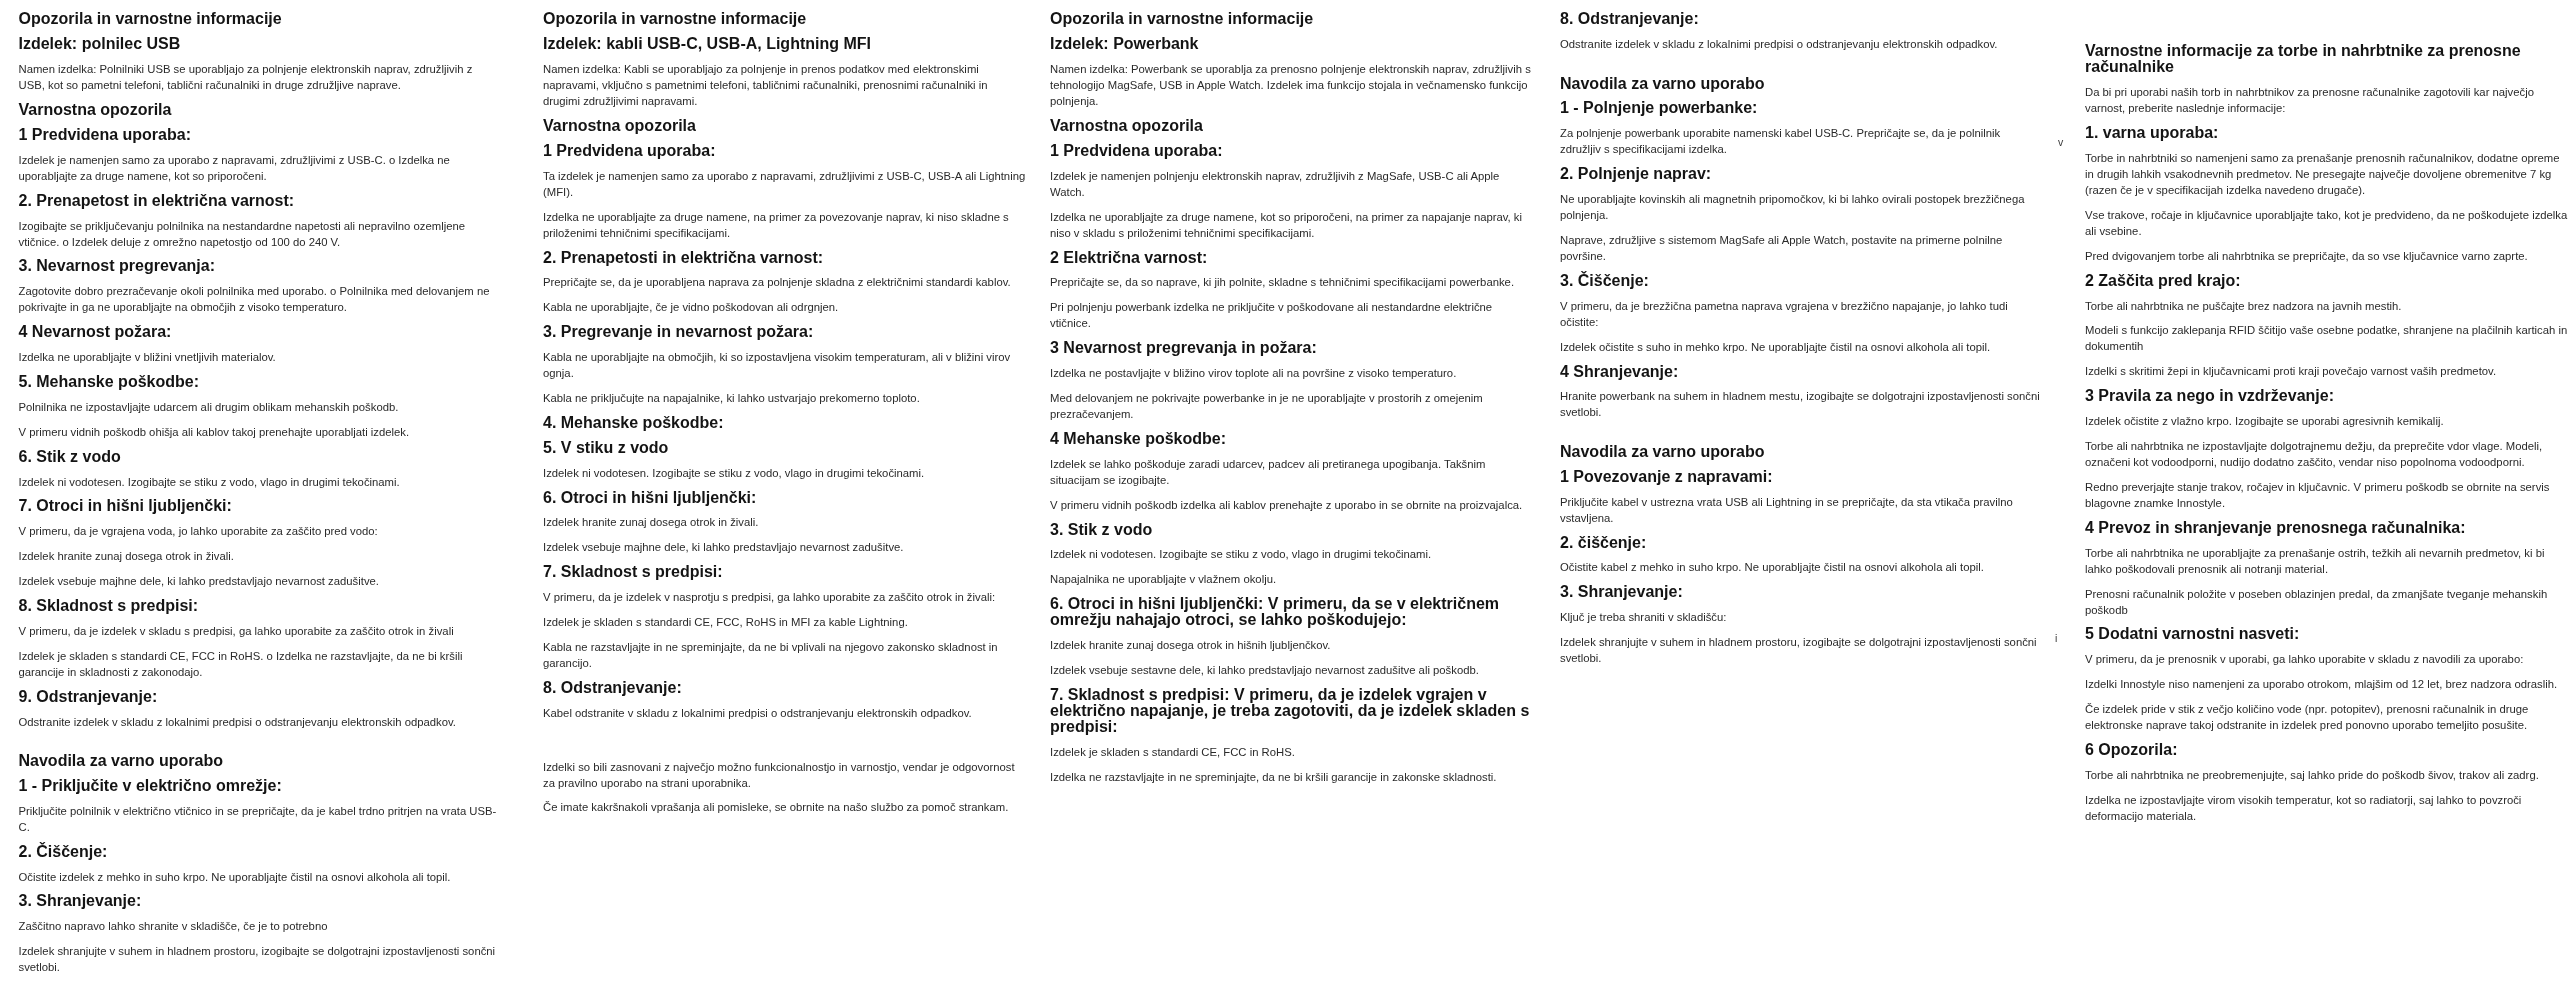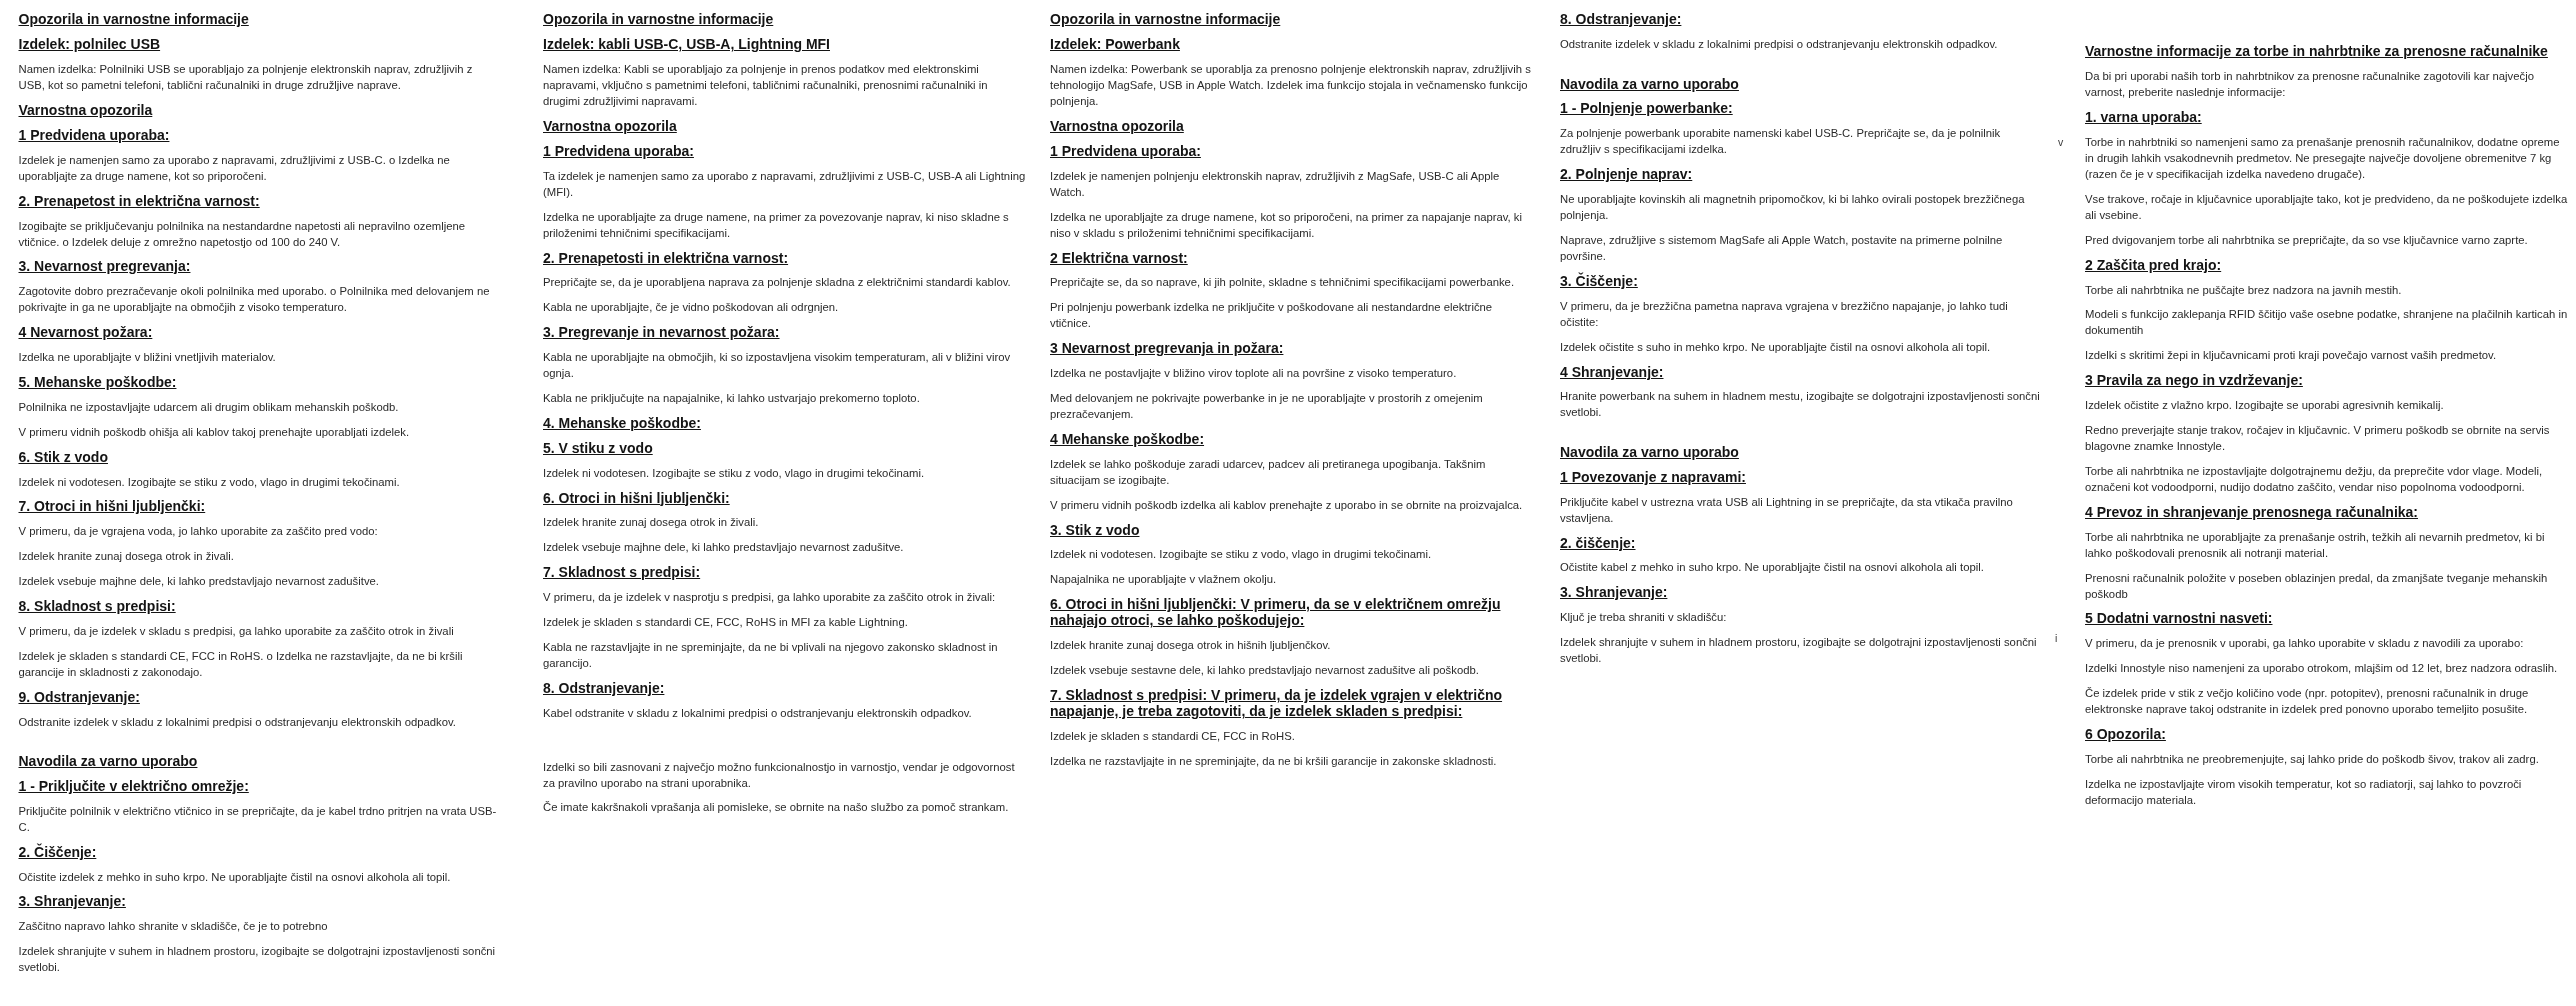--- a/index.html
+++ b/index.html
@@ -10,26 +10,25 @@
     background: #ffffff;
     font-family: "Liberation Sans", "DejaVu Sans", sans-serif;
     overflow: hidden;
   }
   .page { position: absolute; inset: 0; background: #ffffff; }
   .col {
     position: absolute;
     top: 11.3px;
   }
   .col .blk-h {
-    font-size: 14px;
+    font-size: 16px;
     line-height: 16px;
     font-weight: 700;
     color: #141414;
     margin: 0 0 8.9px 0;
-    text-decoration: underline;
   }
   .col .blk-p {
     font-size: 11.3px;
     line-height: 16px;
     font-weight: 400;
     color: #2a2a2a;
     margin: 0 0 8.9px 0;
   }
   .col .blk-gap { height: 14.5px; }
   .stray {
@@ -169,22 +168,22 @@
       <div class="blk-h">1. varna uporaba:</div>
       <div class="blk-p">Torbe in nahrbtniki so namenjeni samo za prenašanje prenosnih računalnikov, dodatne opreme in drugih lahkih vsakodnevnih predmetov. Ne presegajte največje dovoljene obremenitve 7 kg (razen če je v specifikacijah izdelka navedeno drugače).</div>
       <div class="blk-p">Vse trakove, ročaje in ključavnice uporabljajte tako, kot je predvideno, da ne poškodujete izdelka ali vsebine.</div>
       <div class="blk-p">Pred dvigovanjem torbe ali nahrbtnika se prepričajte, da so vse ključavnice varno zaprte.</div>
       <div class="blk-h">2 Zaščita pred krajo:</div>
       <div class="blk-p">Torbe ali nahrbtnika ne puščajte brez nadzora na javnih mestih.</div>
       <div class="blk-p">Modeli s funkcijo zaklepanja RFID ščitijo vaše osebne podatke, shranjene na plačilnih karticah in dokumentih</div>
       <div class="blk-p">Izdelki s skritimi žepi in ključavnicami proti kraji povečajo varnost vaših predmetov.</div>
       <div class="blk-h">3 Pravila za nego in vzdrževanje:</div>
       <div class="blk-p">Izdelek očistite z vlažno krpo. Izogibajte se uporabi agresivnih kemikalij.</div>
+      <div class="blk-p">Torbe ali nahrbtnika ne izpostavljajte dolgotrajnemu dežju, da preprečite vdor vlage. Modeli, označeni kot vodoodporni, nudijo dodatno zaščito, vendar niso popolnoma vodoodporni.</div>
       <div class="blk-p">Redno preverjajte stanje trakov, ročajev in ključavnic. V primeru poškodb se obrnite na servis blagovne znamke Innostyle.</div>
-      <div class="blk-p">Torbe ali nahrbtnika ne izpostavljajte dolgotrajnemu dežju, da preprečite vdor vlage. Modeli, označeni kot vodoodporni, nudijo dodatno zaščito, vendar niso popolnoma vodoodporni.</div>
       <div class="blk-h">4 Prevoz in shranjevanje prenosnega računalnika:</div>
       <div class="blk-p">Torbe ali nahrbtnika ne uporabljajte za prenašanje ostrih, težkih ali nevarnih predmetov, ki bi lahko poškodovali prenosnik ali notranji material.</div>
       <div class="blk-p">Prenosni računalnik položite v poseben oblazinjen predal, da zmanjšate tveganje mehanskih poškodb</div>
       <div class="blk-h">5 Dodatni varnostni nasveti:</div>
       <div class="blk-p">V primeru, da je prenosnik v uporabi, ga lahko uporabite v skladu z navodili za uporabo:</div>
       <div class="blk-p">Izdelki Innostyle niso namenjeni za uporabo otrokom, mlajšim od 12 let, brez nadzora odraslih.</div>
       <div class="blk-p">Če izdelek pride v stik z večjo količino vode (npr. potopitev), prenosni računalnik in druge elektronske naprave takoj odstranite in izdelek pred ponovno uporabo temeljito posušite.</div>
       <div class="blk-h">6 Opozorila:</div>
       <div class="blk-p">Torbe ali nahrbtnika ne preobremenjujte, saj lahko pride do poškodb šivov, trakov ali zadrg.</div>
       <div class="blk-p">Izdelka ne izpostavljajte virom visokih temperatur, kot so radiatorji, saj lahko to povzroči deformacijo materiala.</div>

